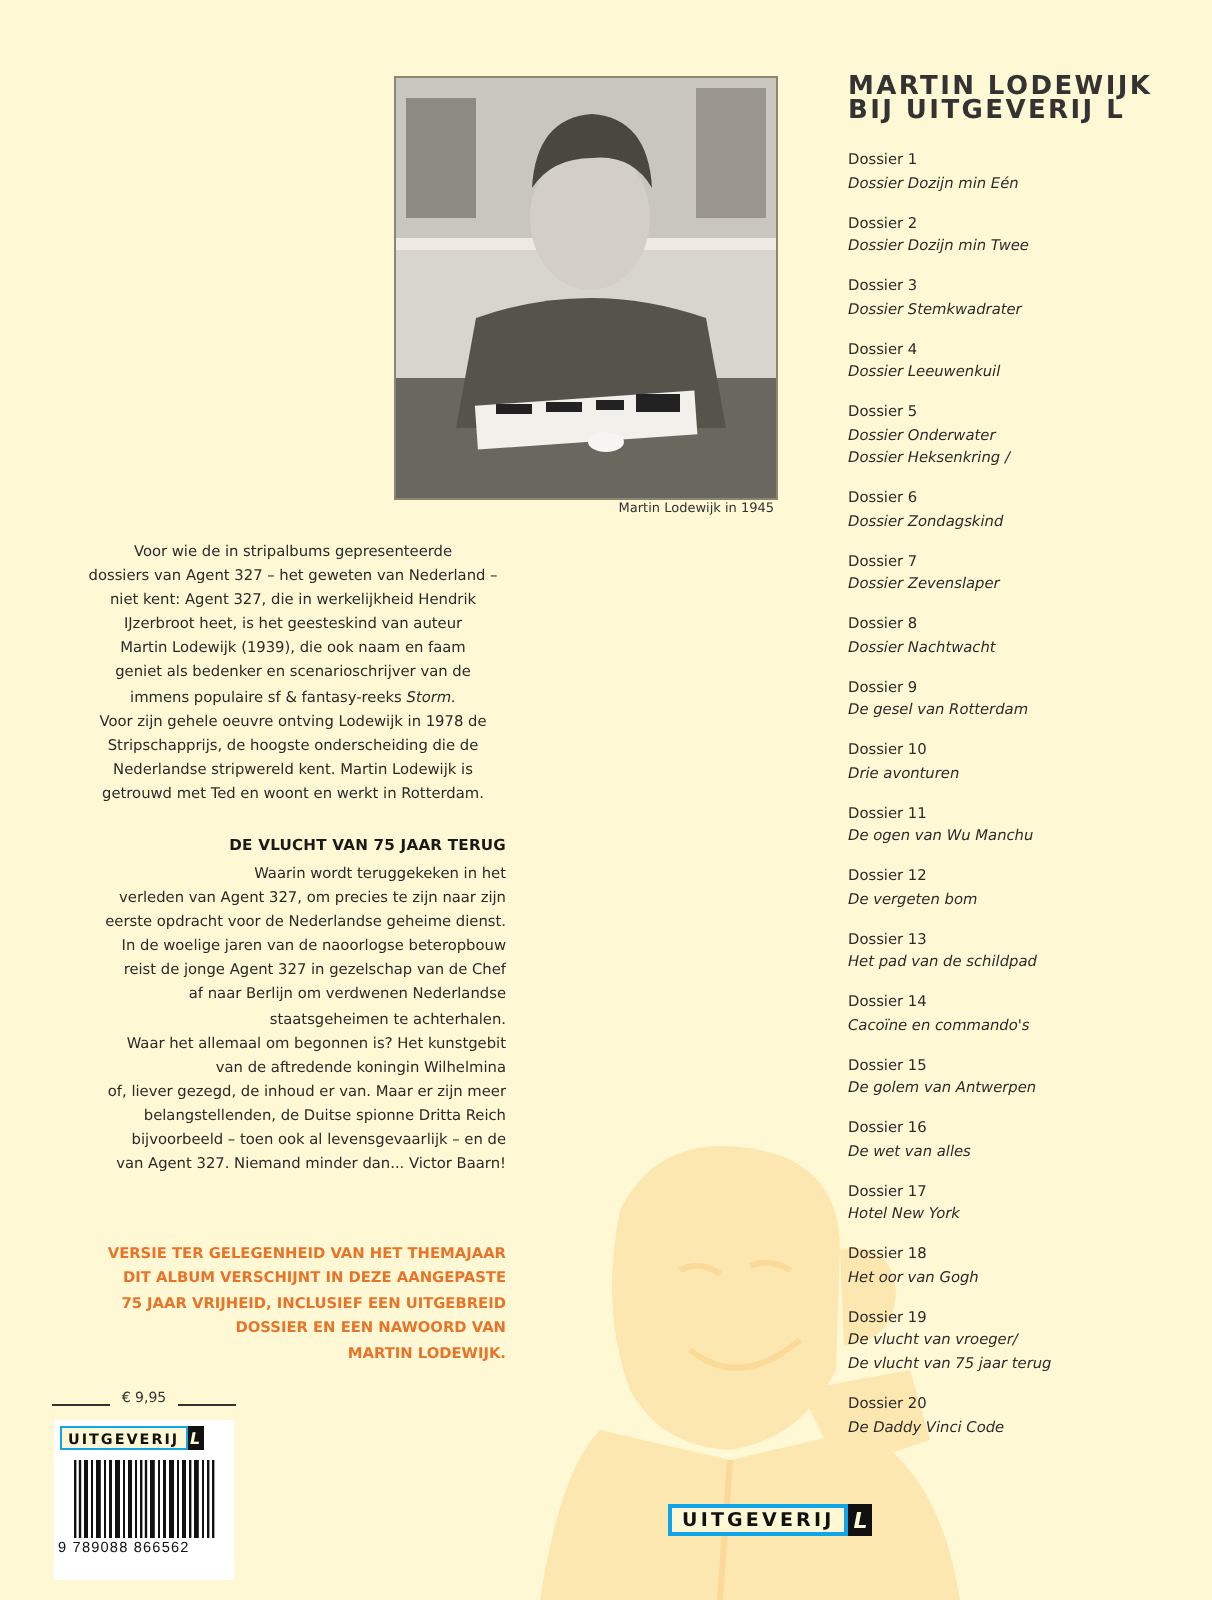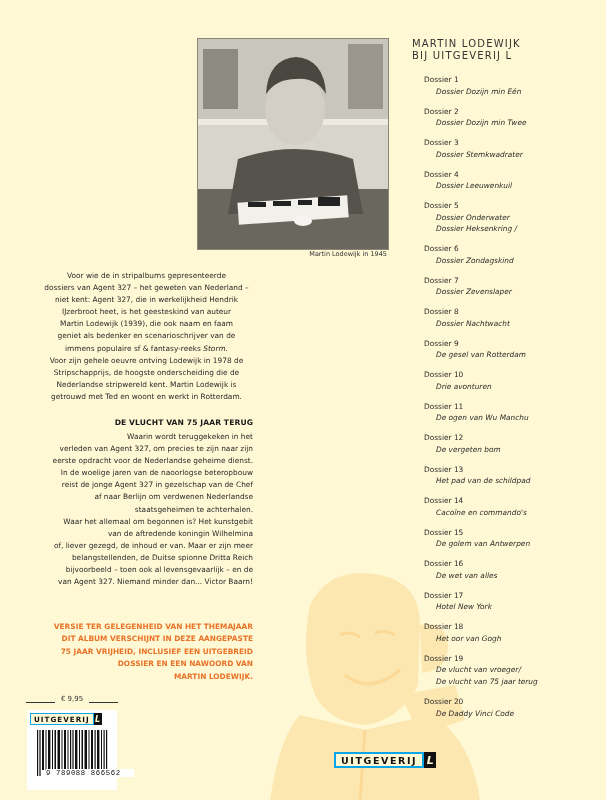--- a/index.html
+++ b/index.html
@@ -42,27 +42,27 @@
       font-size: 7.4px; line-height: 12.1px; text-align: right;
     }
     .notice {
       position: absolute; left: 40px; top: 621px; width: 213px;
       font-size: 7.4px; line-height: 12.4px; font-weight: bold; text-align: right;
       color: #e8742a; text-transform: uppercase;
     }
 
     
     .list-title {
-      position: absolute; left: 412px; top: 38px; width: 180px;
-      font-size: 10px; font-weight: normal; letter-spacing: 1.2px; line-height: 12px; color: #333;
+      position: absolute; left: 424px; top: 38px; width: 180px;
+      font-size: 13px; font-weight: bold; letter-spacing: 1.2px; line-height: 12px; color: #333;
     }
     .dossier-list { position: absolute; left: 424px; top: 74px; width: 180px; margin: 0; padding: 0; list-style: none; }
     .dossier-item { font-size: 7.4px; line-height: 11.7px; margin-bottom: 8.1px; color: #2a2a2a; }
     .dossier-num { display: block; }
-    .dossier-title { display: block; font-style: italic; margin-left: 12px; }
+    .dossier-title { display: block; font-style: italic; }
 
     
     .logo {
       position: absolute; display: flex; align-items: stretch;
     }
     .logo .word {
       border: 2px solid #0ea5e9; background: #fff8d4;
       font-weight: bold; letter-spacing: 1.6px; color: #111;
       display: flex; align-items: center; justify-content: center;
     }
@@ -74,21 +74,21 @@
     
     .price-row { position: absolute; left: 26px; top: 695px; width: 92px; display: flex; align-items: flex-end; gap: 6px; font-size: 7px; color: #333; }
     .price-row .rule { flex: 1; height: 1px; background: #333; }
     .barcode-box {
       position: absolute; left: 27px; top: 710px; width: 90px; height: 80px; background: #fff;
     }
     .logo-bc { left: 30px; top: 713px; height: 12px; }
     .logo-bc .word { font-size: 7.2px; padding: 0 3px; border-width: 1.5px; letter-spacing: 1px; }
     .logo-bc .mark { width: 8px; font-size: 8px; }
     .bars { position: absolute; left: 37px; top: 730px; width: 72px; height: 46px; }
-    .isbn { position: absolute; left: 29px; top: 769px; width: 88px; font-size: 7.3px; letter-spacing: 0.6px; color: #111; font-family: Liberation Mono, monospace; background: #fff; margin-left: 17px; }
+    .isbn { position: absolute; left: 29px; top: 769px; width: 88px; font-size: 7.3px; letter-spacing: 0.6px; color: #111; font-family: Liberation Sans, sans-serif; background: #fff; }
   </style>
 </head>
 <body>
 
 <div class="page">
 
   <svg class="mascot" viewBox="0 0 210 255">
     <g fill="#fde7b0">
       <path d="M40 60 Q60 20 110 30 Q150 38 150 80 L148 140 Q130 175 95 180 Q60 178 45 150 Q30 110 40 60 Z"></path>
       <path d="M150 80 Q175 75 178 100 Q178 125 152 128 Z"></path>

